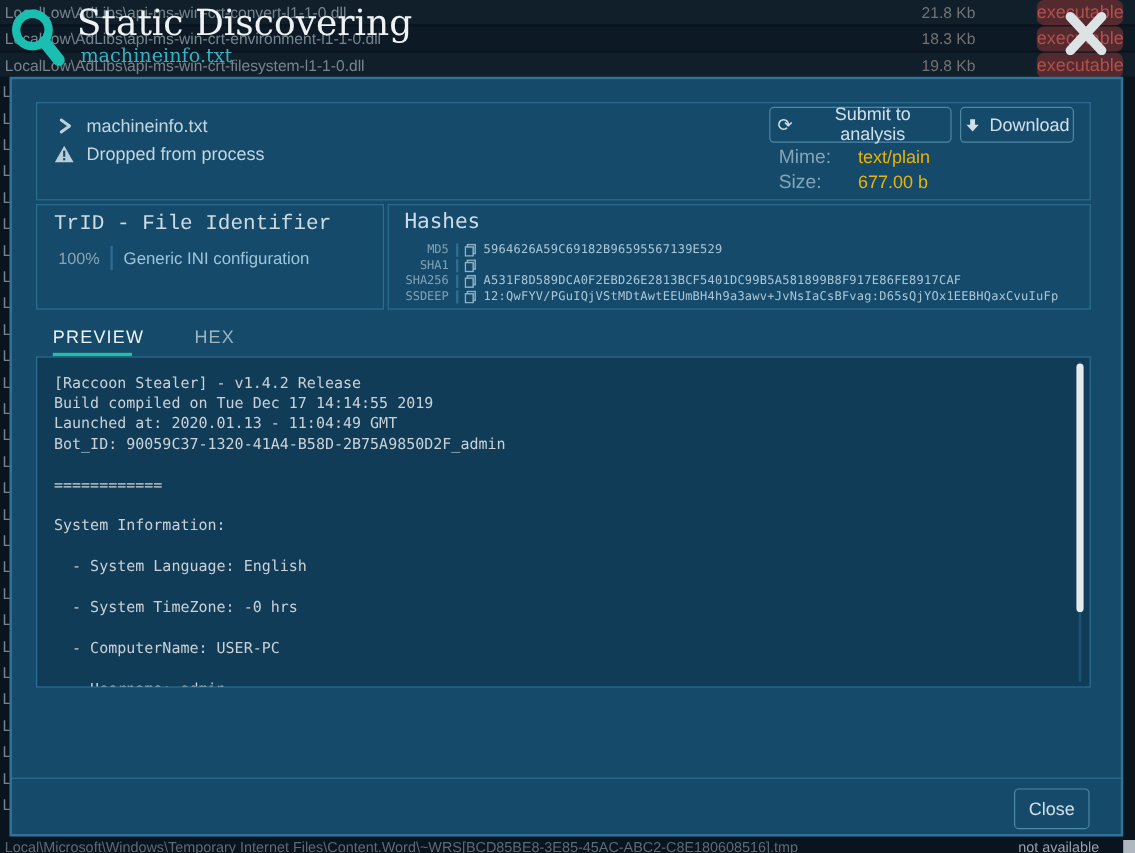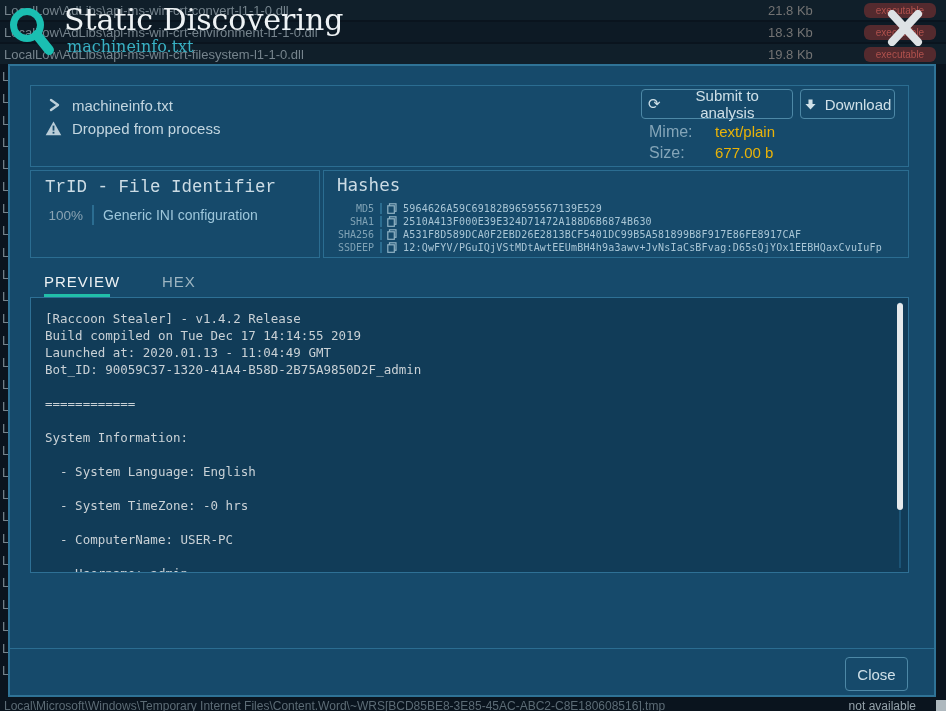--- a/index.html
+++ b/index.html
@@ -14,21 +14,21 @@
     position:absolute;left:0;right:0;height:20px;
     display:flex;align-items:center;
     background:#101f2a;color:#76848d;font-size:13px;
   }
   .bg-row.alt{background:#0d1a25;}
   .bg-row .path{flex:1;padding-left:4px;white-space:nowrap;overflow:hidden;}
   .bg-row .fsize{width:72px;text-align:left;margin-right:24px;color:#737373;}
   .bg-row .badge{
     width:72px;text-align:center;margin-right:10px;
     background:#542a2e;color:#b0514d;border-radius:6px;
-    font-size:10px;padding:2px 0;
+    font-size:15px;padding:2px 0;
   }
   .bg-bottom{
     position:absolute;left:0;right:16px;top:699px;height:12px;overflow:hidden;
     display:flex;align-items:flex-start;
     color:#5c6b75;font-size:12px;line-height:14px;
   }
   .bg-bottom .path{flex:1;padding-left:4px;white-space:nowrap;overflow:hidden;}
   .bg-bottom .status{margin-right:14px;color:#95a2aa;white-space:nowrap;}
   .corner-block{position:absolute;right:0;top:700px;width:10px;height:11px;background:#aeb8be;}
   .edge-strip{
@@ -249,21 +249,20 @@
       </div>
       <div class="hash-row">
         <span class="hlbl">SHA1</span>
         <span class="hdiv"></span>
         <span class="copy">
           <svg width="10" height="11" viewBox="0 0 10 11">
               <rect x="2.5" y="0.8" width="6.5" height="7.5" fill="none" stroke="#8fb2c4" stroke-width="1.2"></rect>
               <rect x="0.8" y="2.8" width="6.5" height="7.5" fill="#164a6b" stroke="#8fb2c4" stroke-width="1.2"></rect>
             </svg>
         </span>
-        <span class="hval">2510A413F000E39E324D71472A188D6B6874B630</span>
       </div>
       <div class="hash-row">
         <span class="hlbl">SHA256</span>
         <span class="hdiv"></span>
         <span class="copy">
           <svg width="10" height="11" viewBox="0 0 10 11">
               <rect x="2.5" y="0.8" width="6.5" height="7.5" fill="none" stroke="#8fb2c4" stroke-width="1.2"></rect>
               <rect x="0.8" y="2.8" width="6.5" height="7.5" fill="#164a6b" stroke="#8fb2c4" stroke-width="1.2"></rect>
             </svg>
         </span>

